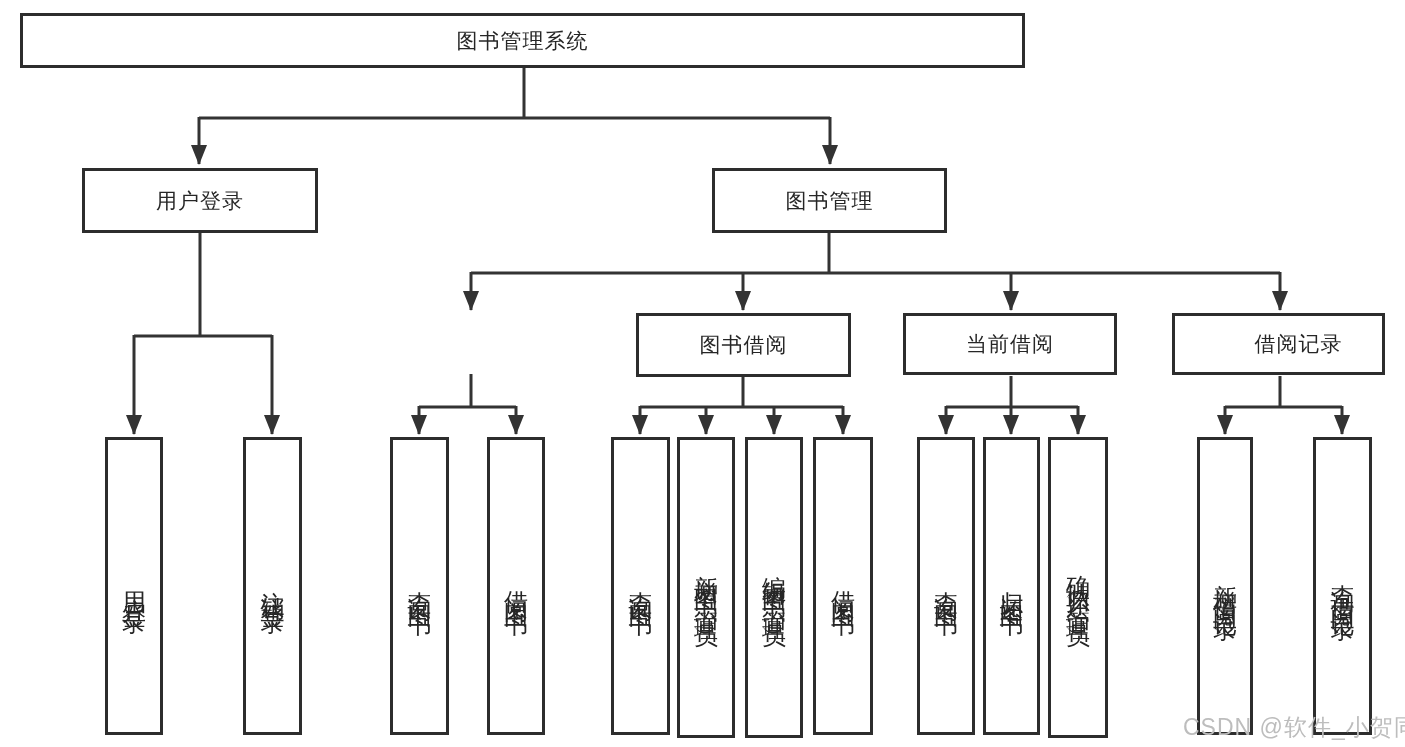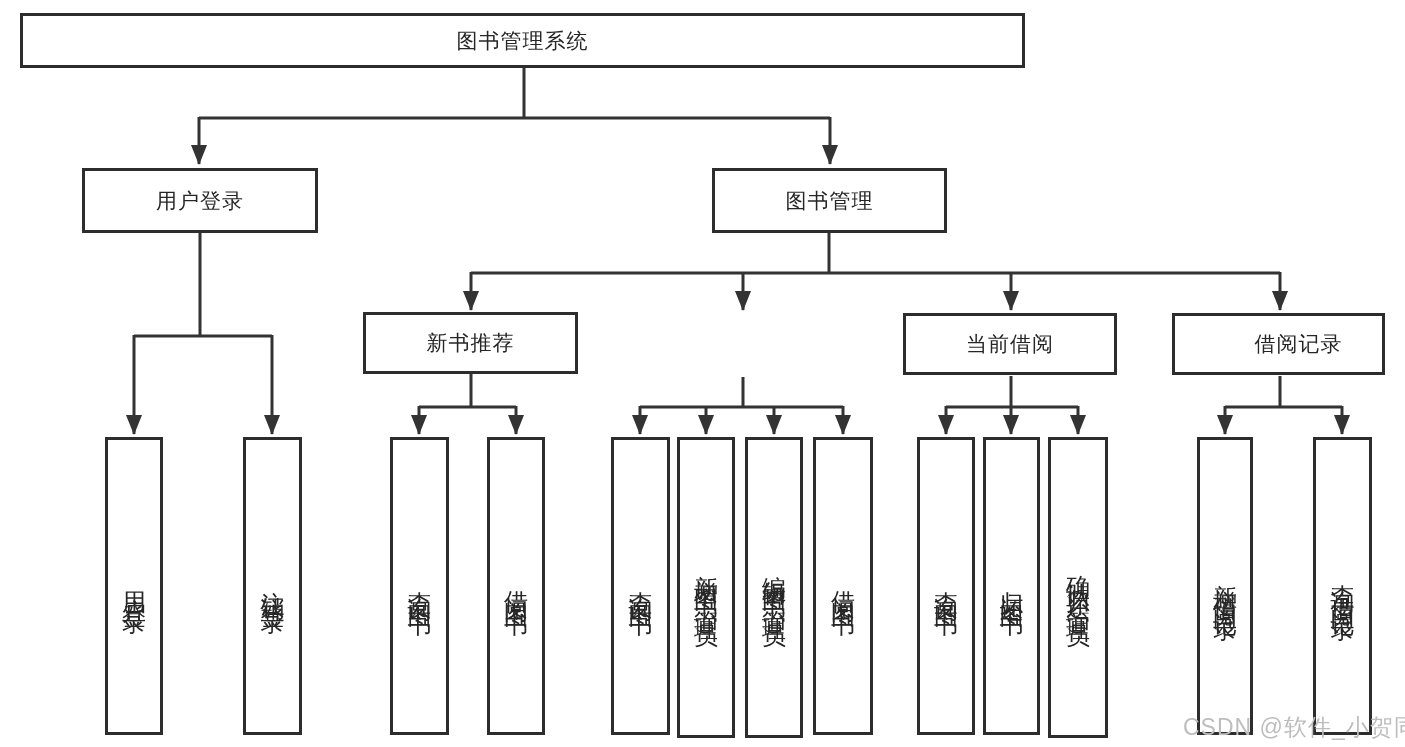--- a/index.html
+++ b/index.html
@@ -106,22 +106,22 @@
     <span>图书管理系统</span>
   </div>
 
   <div class="node h" style="left:82px; top:168px; width:236px; height:65px;">
     <span>用户登录</span>
   </div>
   <div class="node h" style="left:712px; top:168px; width:235px; height:65px;">
     <span>图书管理</span>
   </div>
 
-  <div class="node h" style="left:363px; top:312px; width:215px; height:62px;">
-    <span>新书推荐</span>
+  <div class="node h" style="left:636px; top:313px; width:215px; height:64px;">
+    <span>图书借阅</span>
   </div>
   <div class="node h" style="left:903px; top:313px; width:214px; height:62px;">
     <span>当前借阅</span>
   </div>
   <div class="node h" style="left:1172px; top:313px; width:213px; height:62px;padding-left:40px;">
     <span>借阅记录</span>
   </div>
 
   <div class="node v" style="left:105px; top:437px; width:58px; height:298px;">
     <span class="vtext">用户登录</span>

